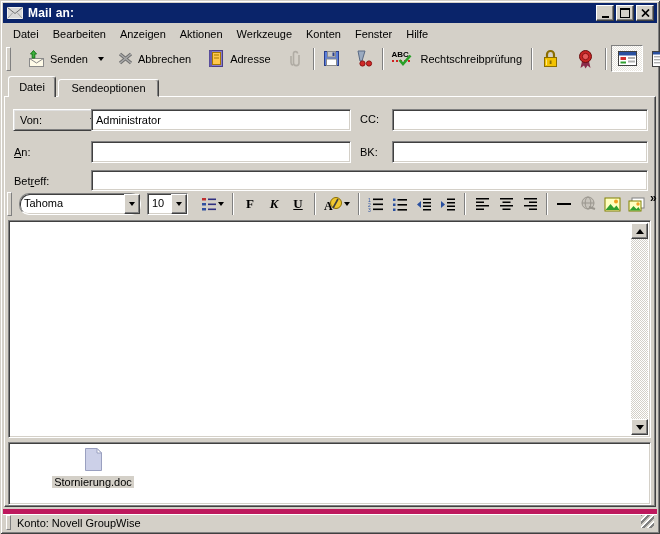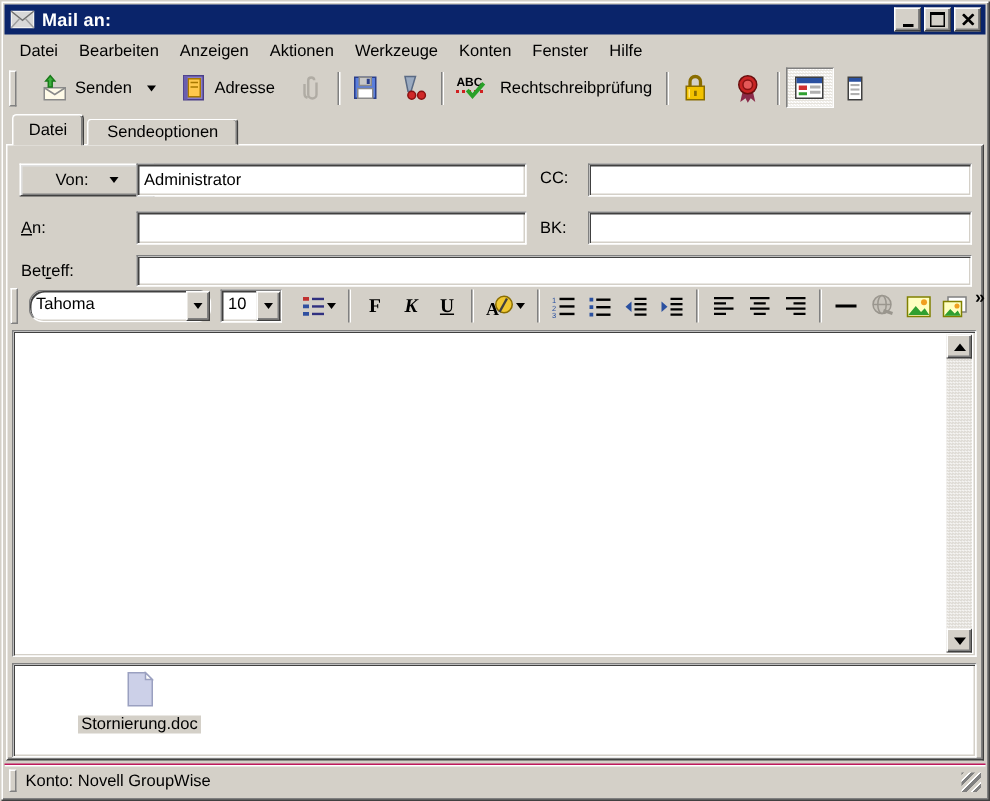--- a/index.html
+++ b/index.html
@@ -42,21 +42,21 @@
     border:1px solid;border-color:#ffffff #404040 #404040 #ffffff;box-shadow:inset -1px -1px 0 #808080;z-index:0;}
   
   .sunken{background:#fff;border:1px solid;border-color:#808080 #ffffff #ffffff #808080;
     box-shadow:inset 1px 1px 0 #404040, inset -1px -1px 0 #d4d0c8;box-sizing:border-box;}
   .field{position:absolute;z-index:2;height:22px;padding:3px 4px;font-size:11px;
     font-family:"Liberation Sans",sans-serif;outline:none;}
   .lbl{position:absolute;z-index:2;}
   .ukey{text-decoration:underline;}
   .vonbtn{position:absolute;left:13px;top:109px;width:90px;height:22px;z-index:2;background:#d4d0c8;
     border:1px solid;border-color:#ffffff #404040 #404040 #ffffff;box-shadow:inset 1px 1px 0 #dfdfdf,inset -1px -1px 0 #808080;
-    display:flex;align-items:center;box-sizing:border-box;padding:0 23px;}
+    display:flex;align-items:center;box-sizing:border-box;padding:0 6px;}
   
   .fmtbar{position:absolute;left:4px;top:190px;width:652px;height:28px;display:flex;align-items:center;z-index:2;}
   .combo{display:flex;flex:none;height:22px;}
   .combo-field{padding:3px 4px;flex:1;white-space:nowrap;overflow:hidden;}
   .combo-btn{width:16px;height:100%;background:#d4d0c8;flex:none;display:flex;align-items:center;justify-content:center;
     border:1px solid;border-color:#ffffff #404040 #404040 #ffffff;box-shadow:inset -1px -1px 0 #808080;box-sizing:border-box;}
   .fbtn{width:24px;height:22px;display:flex;align-items:center;justify-content:center;flex:none;box-sizing:border-box;gap:1px;}
   .bold-f{font-family:"Liberation Serif",serif;font-weight:bold;font-size:13px;}
   .ital-k{font-family:"Liberation Serif",serif;font-weight:bold;font-style:italic;font-size:13px;}
   .und-u{font-family:"Liberation Serif",serif;font-weight:bold;font-size:13px;text-decoration:underline;}
@@ -68,21 +68,21 @@
   .sbtn{position:absolute;left:0;width:17px;height:16px;background:#d4d0c8;display:flex;align-items:center;justify-content:center;
     border:1px solid;border-color:#ffffff #404040 #404040 #ffffff;box-shadow:inset -1px -1px 0 #808080;box-sizing:border-box;}
   .tri-up2{width:0;height:0;border:4px solid transparent;border-bottom:5px solid #000;margin-bottom:4px;}
   .tri-dn2{width:0;height:0;border:4px solid transparent;border-top:5px solid #000;margin-top:4px;}
   
   .attachpane{position:absolute;left:8px;top:442px;width:643px;height:63px;z-index:2;padding-left:28px;}
   .attach-item{position:absolute;left:34px;top:4px;width:100px;text-align:center;}
   .attach-label{display:inline-block;background:#d4d0c8;padding:0 2px;margin-top:2px;}
   
   .statusbar{position:absolute;left:3px;top:509px;width:654px;height:22px;display:flex;align-items:center;
-    border-top:1px solid #be185d;box-shadow:inset 0 1px 0 #ffffff;box-sizing:border-box;}
+    border-top:5px solid #be185d;box-shadow:inset 0 1px 0 #ffffff;box-sizing:border-box;}
   .sgrip{width:3px;height:13px;border:1px solid;border-color:#ffffff #808080 #808080 #ffffff;margin:0 6px 0 3px;}
   .resize{position:absolute;right:3px;bottom:3px;width:13px;height:13px;
     background:repeating-linear-gradient(-45deg,#d4d0c8 0 2px,#808080 2px 4px,#ffffff 4px 5px);}
   svg{display:block;}
 </style>
 </head>
 <body>
 
 <div class="window">
 
@@ -125,20 +125,27 @@
       <svg width="20" height="19" viewBox="0 0 20 19">
         <rect x="4.5" y="9.5" width="14" height="8" fill="#fffbe8" stroke="#8a8a8a"></rect>
         <path d="M4.5 9.5 L11.5 14 L18.5 9.5" fill="none" stroke="#8a8a8a"></path>
         <path d="M5.5 5 L8.5 1.5 L11.5 5 L9.8 5 L9.8 9 L7.2 9 L7.2 5 Z" fill="#3db03d" stroke="#1a7a1a"></path>
       </svg>
       <span>Senden</span>
     </div>
     <div class="tbbtn" style="margin-left:2px;">
       <div class="tri-down"></div>
     </div>
+    <div class="tbbtn" style="margin-left:6px;">
+      <svg width="15" height="13" viewBox="0 0 15 13">
+        <path d="M2 2 L13 11 M13 2 L2 11" stroke="#6e6e6e" stroke-width="3.4"></path>
+        <path d="M2 2 L13 11 M13 2 L2 11" stroke="#a8a8a8" stroke-width="1.6"></path>
+      </svg>
+      <span>Abbrechen</span>
+    </div>
     <div class="tbbtn" style="margin-left:8px;">
       <svg width="18" height="19" viewBox="0 0 18 19">
         <rect x="2.5" y="1.5" width="13" height="16" fill="#8a7ec8" stroke="#4a3e88"></rect>
         <rect x="5.5" y="3.5" width="8" height="12" fill="#ffc84d" stroke="#a87800"></rect>
         <line x1="7" y1="6" x2="12" y2="6" stroke="#a87800"></line>
         <line x1="7" y1="9" x2="12" y2="9" stroke="#a87800"></line>
         <rect x="2.5" y="1.5" width="2.5" height="16" fill="#6a5eb0"></rect>
       </svg>
       <span>Adresse</span>
     </div>

